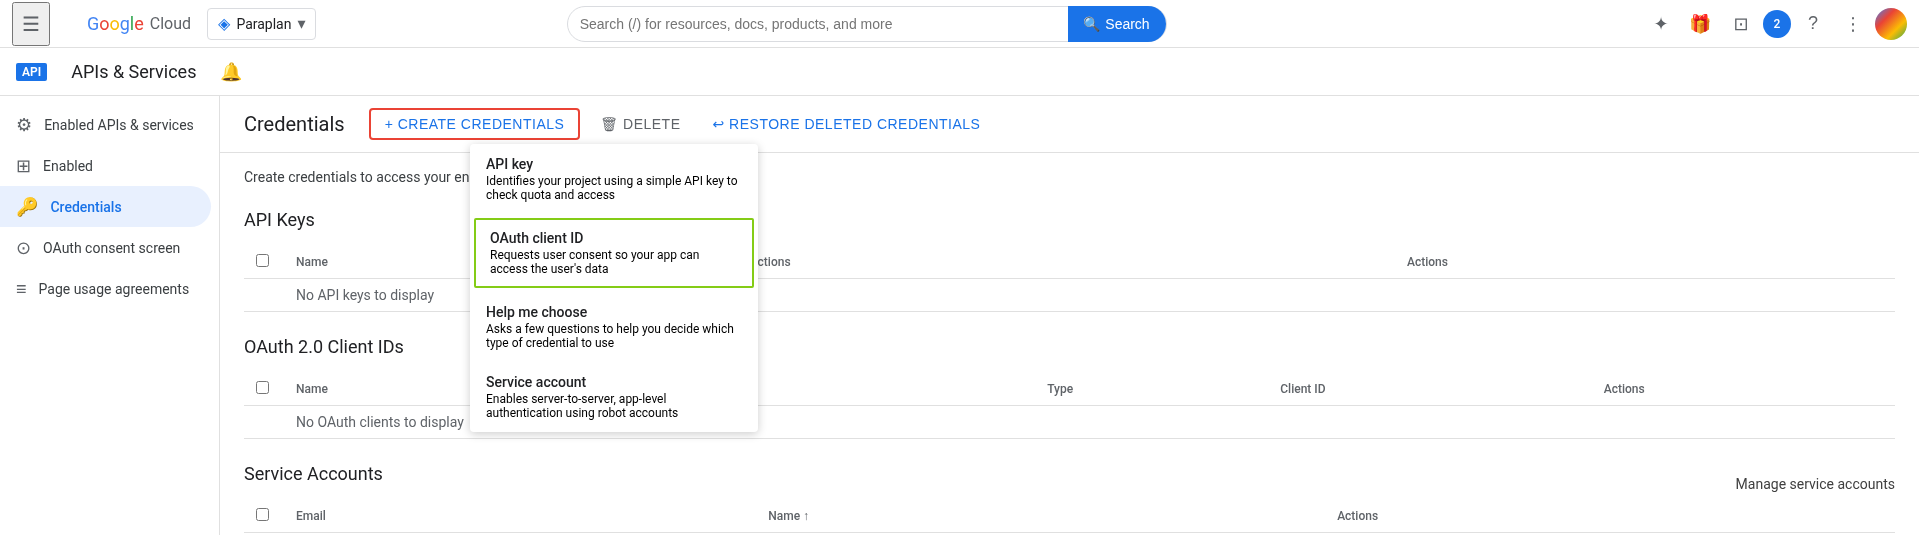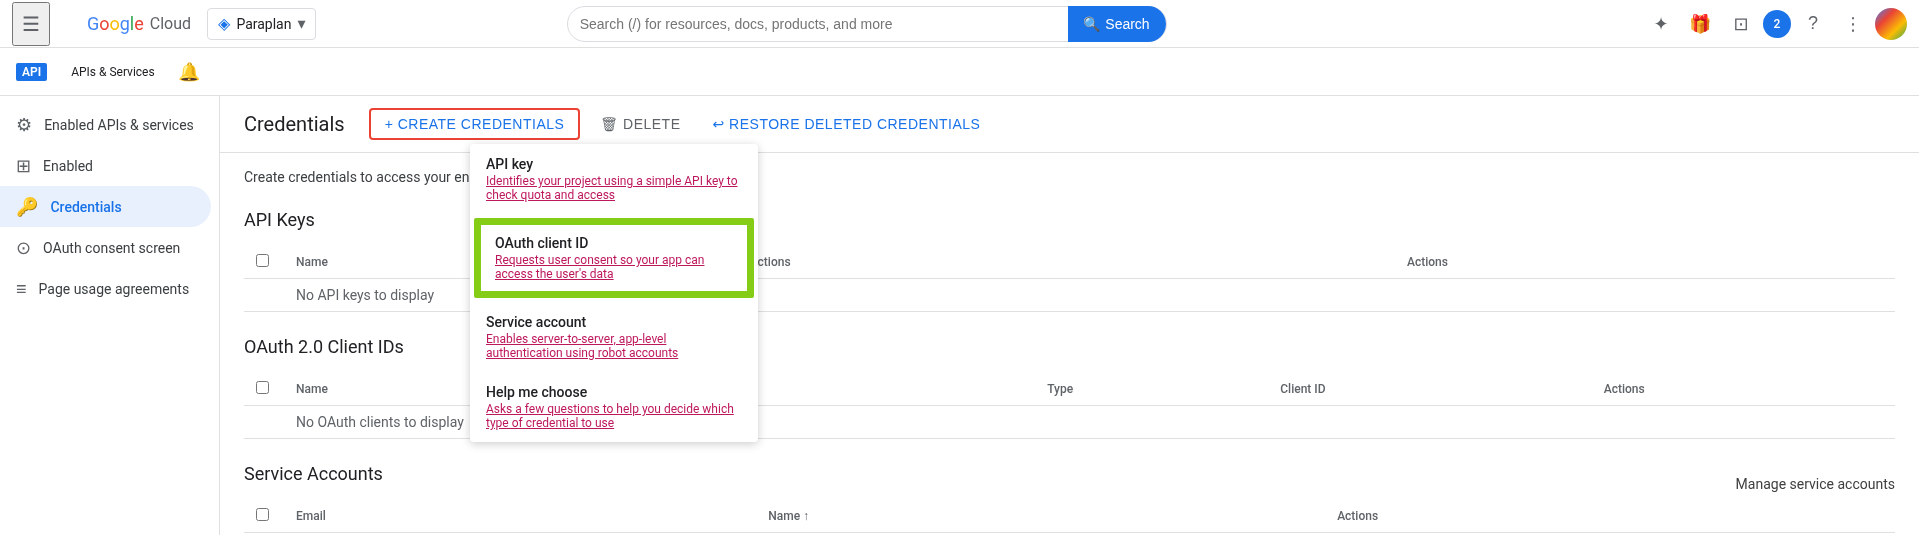--- a/index.html
+++ b/index.html
@@ -73,21 +73,21 @@
       display: flex; align-items: center;
       height: 48px; padding: 0 16px;
       border-bottom: 1px solid #e0e0e0;
       gap: 24px;
     }
     .api-badge {
       background: #1a73e8; color: #fff;
       font-size: 12px; font-weight: 600;
       padding: 2px 6px; border-radius: 2px;
     }
-    .api-services-title { font-size: 12px; color: #202124; font-weight: 400; }
+    .api-services-title { font-size: 18px; color: #202124; font-weight: 400; }
     .bell-icon { color: #5f6368; font-size: 18px; cursor: pointer; }
 
     
     .main-layout { display: flex; height: calc(100vh - 96px); }
 
     
     .sidebar {
       width: 220px; flex-shrink: 0;
       border-right: 1px solid #e0e0e0;
       padding: 8px 0;
@@ -147,27 +147,27 @@
       border-radius: 4px;
       box-shadow: 0 2px 10px rgba(0,0,0,0.2);
       width: 288px;
       z-index: 200;
     }
     .dropdown-item {
       padding: 12px 16px;
       cursor: pointer;
     }
     .dropdown-item.highlighted {
-      border: 7px solid #84cc16;
+      border: 2px solid #84cc16;
       border-radius: 2px;
       margin: 4px 4px;
       padding: 10px 14px;
     }
     .dropdown-item-title { font-size: 14px; color: #202124; font-weight: 500; margin-bottom: 2px; }
-    .dropdown-item-desc { font-size: 12px; color: #be185d; text-decoration: underline; }
+    .dropdown-item-desc { font-size: 12px; color: #000000; }
 
     
     .content-body { padding: 16px 24px; }
     .content-description { font-size: 14px; color: #3c4043; margin-bottom: 24px; }
 
     
     .section-title { font-size: 18px; color: #202124; font-weight: 400; margin-bottom: 8px; }
 
     
     .data-table { width: 100%; border-collapse: collapse; }
@@ -295,27 +295,27 @@
           <div class="dropdown-item-title">API key</div>
           <div class="dropdown-item-desc">Identifies your project using a simple API key to check quota and access</div>
         </div>
 
         <div class="dropdown-item highlighted">
           <div class="dropdown-item-title">OAuth client ID</div>
           <div class="dropdown-item-desc">Requests user consent so your app can access the user's data</div>
         </div>
 
         <div class="dropdown-item">
+          <div class="dropdown-item-title">Help me choose</div>
+          <div class="dropdown-item-desc">Asks a few questions to help you decide which type of credential to use</div>
+        </div>
+
+        <div class="dropdown-item">
           <div class="dropdown-item-title">Service account</div>
           <div class="dropdown-item-desc">Enables server-to-server, app-level authentication using robot accounts</div>
-        </div>
-
-        <div class="dropdown-item">
-          <div class="dropdown-item-title">Help me choose</div>
-          <div class="dropdown-item-desc">Asks a few questions to help you decide which type of credential to use</div>
         </div>
 
       </div>
     </div>
 
     <div class="content-body">
       <p class="content-description">Create credentials to access your enabled APIs</p>
 
       <div class="section-wrapper">
         <div class="section-header-row">

